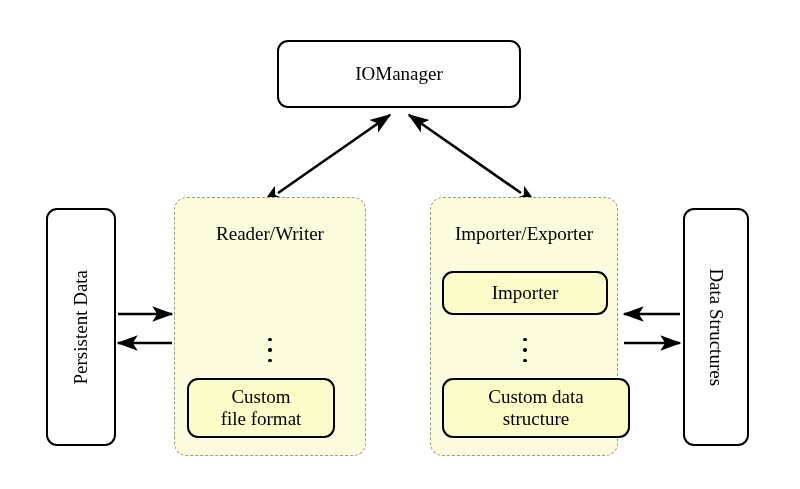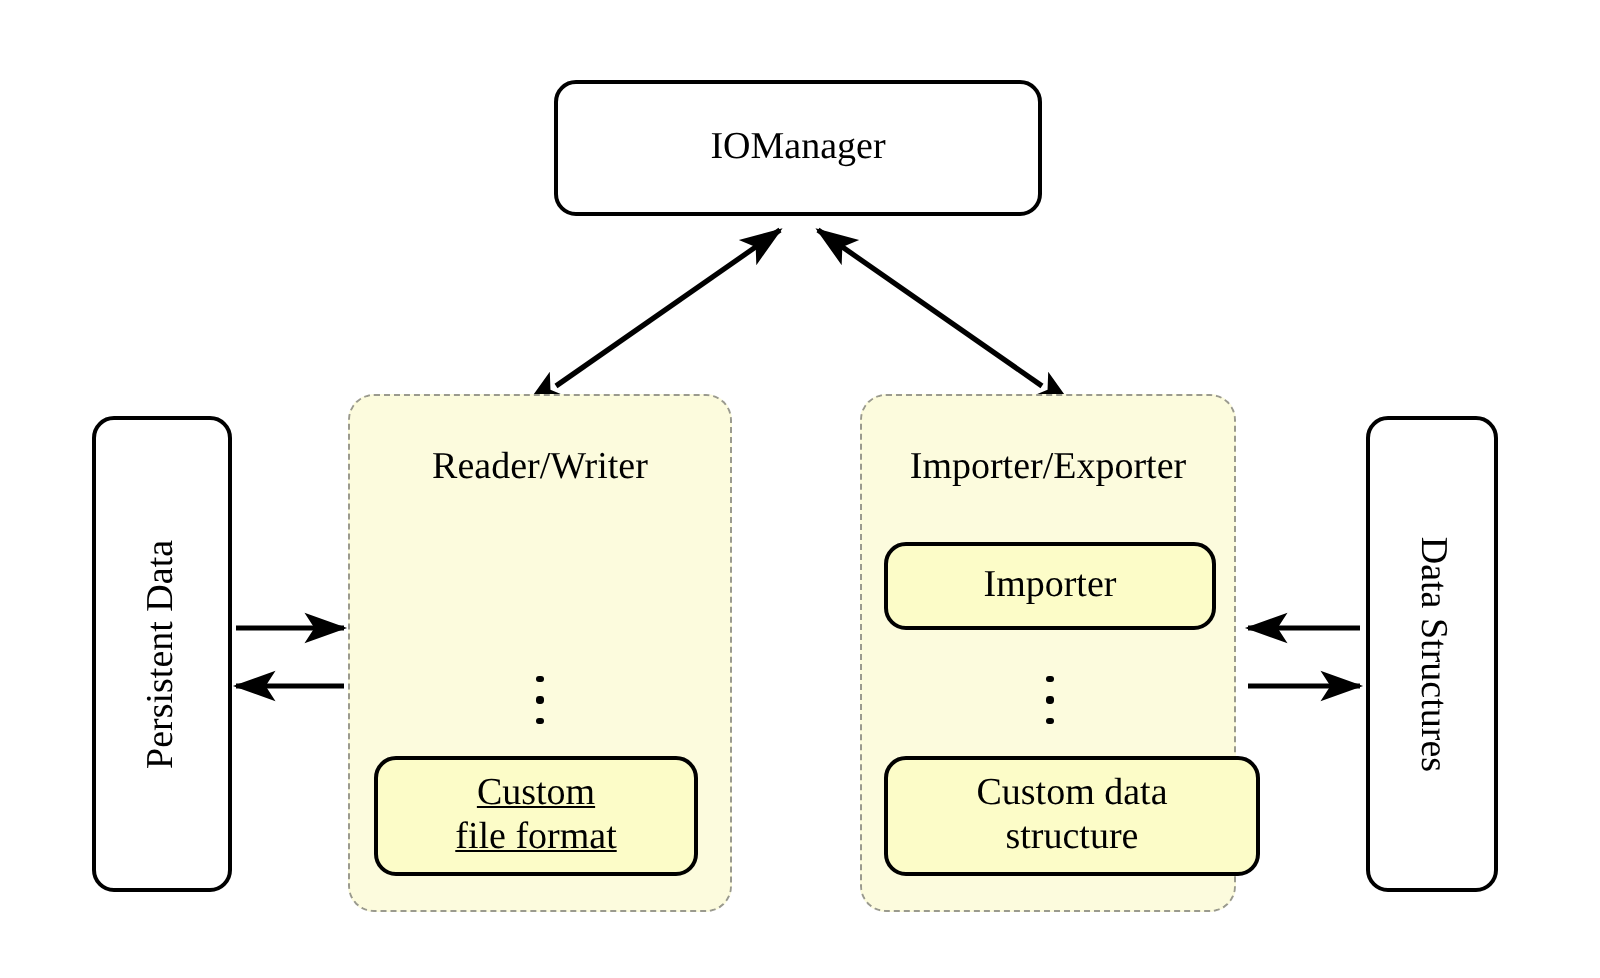--- a/index.html
+++ b/index.html
@@ -140,21 +140,21 @@
     <div class="group-title" style="top:26px;">Reader/Writer</div>
   </div>
 
 
   <div class="vdots" style="left:263px; top:338px; height:24px;">
     <span></span>
     <span></span>
     <span></span>
   </div>
 
-  <div class="node node-inner" style="left:187px; top:378px; width:162px; height:60px;text-decoration:underline;">
+  <div class="node node-inner" style="left:187px; top:378px; width:148px; height:60px;">
     <span class="node-label">Custom
 file format</span>
   </div>
 
   <div class="group-box" style="left:430px; top:197px; width:188px; height:259px;">
     <div class="group-title" style="top:26px;">Importer/Exporter</div>
   </div>
 
   <div class="node node-inner" style="left:442px; top:271px; width:166px; height:44px;">
     <span class="node-label">Importer</span>

